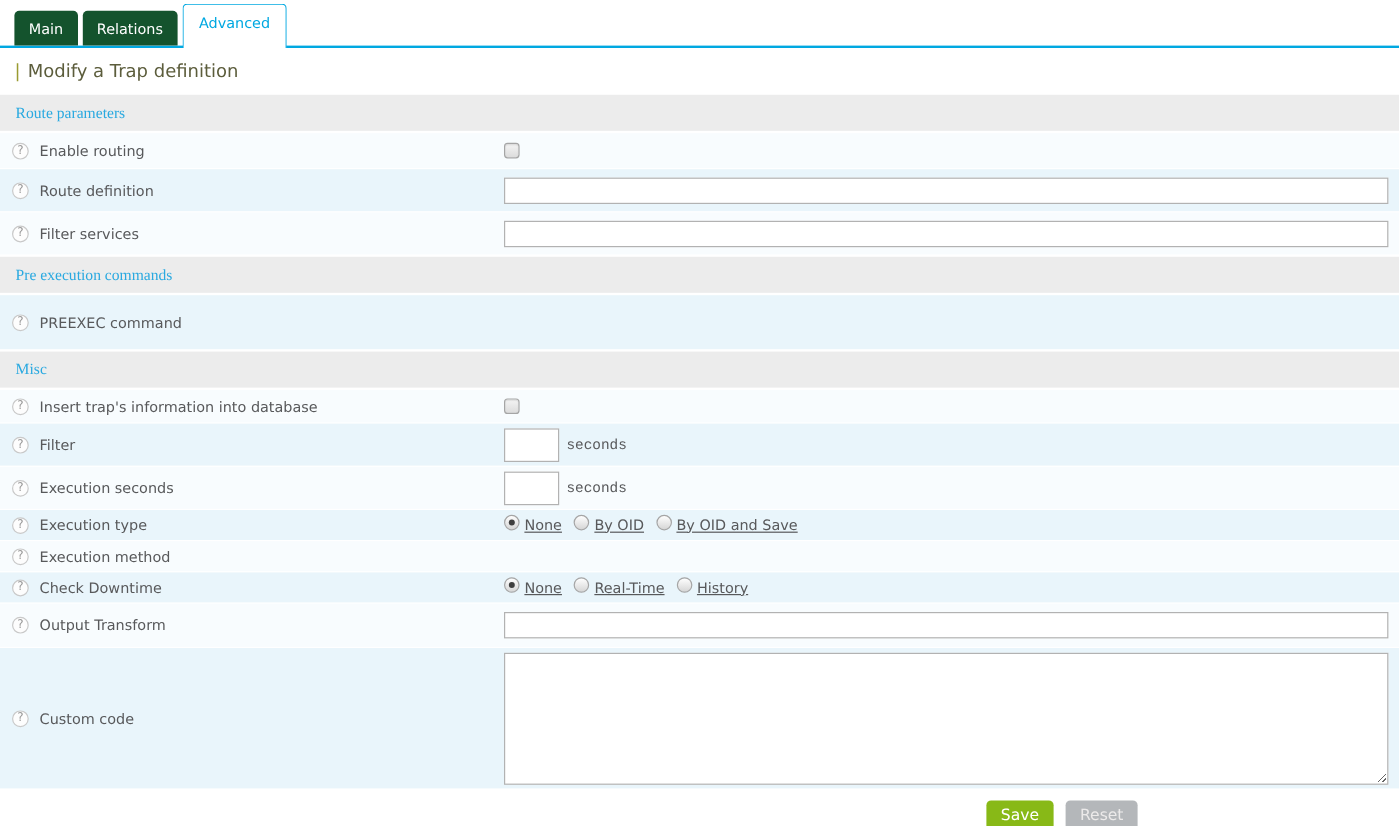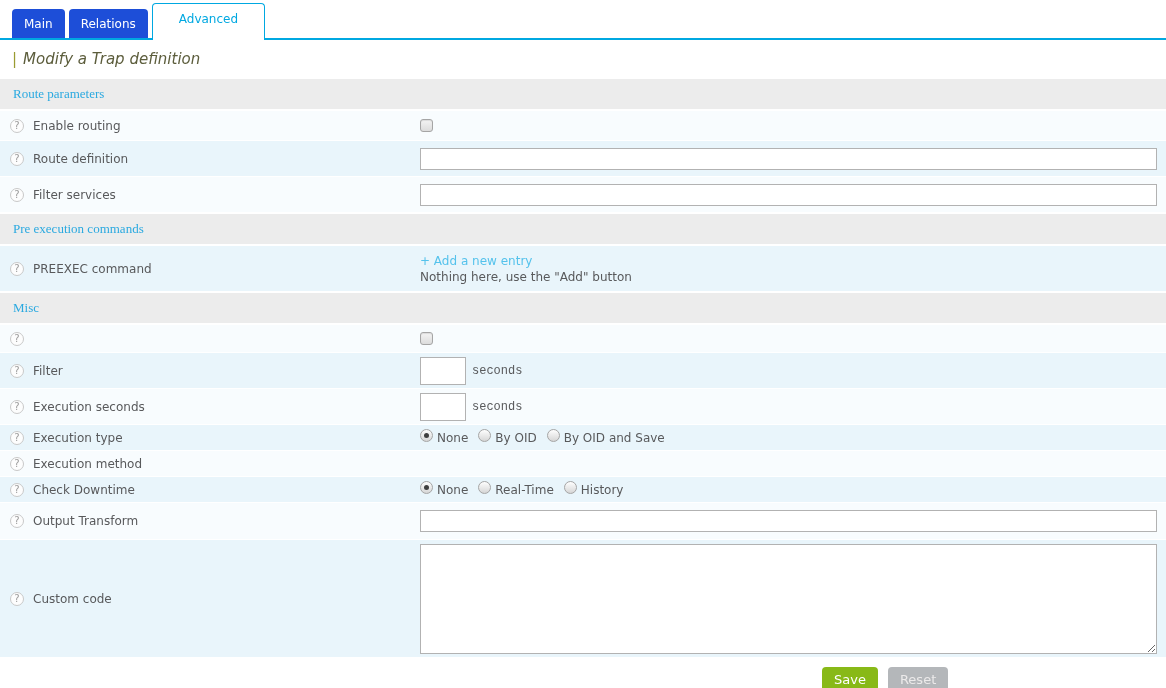--- a/index.html
+++ b/index.html
@@ -13,42 +13,41 @@
 
   
   .tabbar {
     display: flex;
     align-items: flex-end;
     gap: 4px;
     padding: 3px 0 0 12px;
     border-bottom: 2px solid #00a8e1;
   }
   .tab {
-    background: #1d4ed8;
+    background: #14532d;
     color: #fff;
     font-size: 12px;
     padding: 8px 12px 7px;
     border-radius: 4px 4px 0 0;
     cursor: pointer;
   }
   .tab.active {
     background: #fff;
     color: #00a8e1;
     border: 1px solid #00a8e1;
     border-bottom: 0;
     margin-bottom: -2px;
-    padding: 8px 26px 14px;
+    padding: 8px 13px 14px;
   }
 
   
   .page-title {
     padding: 10px 12px 9px;
     font-size: 15px;
     color: #5c5d3c;
-    font-style: italic;
   }
   .title-pipe { color: #9a9b31; margin-right: 6px; }
 
   
   .section-band {
     background: #ececec;
     color: #2aa9e0;
     font-size: 13px;
     height: 30px;
     line-height: 30px;
@@ -134,21 +133,21 @@
   }
   .checkbox {
     width: 13px; height: 13px;
     border: 1px solid #a5a5a5;
     border-radius: 3px;
     background: linear-gradient(#f4f4f4, #dcdcdc);
     box-shadow: inset 0 1px 1px rgba(0,0,0,0.10);
     cursor: pointer;
   }
   .radio-group { display: flex; align-items: center; }
-  .radio-item { display: flex; align-items: flex-start; margin-right: 10px; }
+  .radio-item { display: flex; align-items: flex-start; margin-right: 10px; text-decoration: underline; }
   .radio {
     width: 13px; height: 13px;
     border: 1px solid #a5a5a5;
     border-radius: 50%;
     background: linear-gradient(#fefefe, #d6d6d6);
     position: relative;
     margin-right: 4px;
     transform: translateY(-2px);
     cursor: pointer;
     flex: 0 0 13px;
@@ -216,31 +215,28 @@
   </div>
 </div>
 
 <div class="section-band">Pre execution commands</div>
 
 <div class="row shaded row-preexec">
   <div class="cell-label">
     <span class="help-icon">?</span>
     <span>PREEXEC command</span>
   </div>
-  <div class="cell-control">
-    <a class="add-link">+ Add a new entry</a>
-    <span class="empty-text">Nothing here, use the "Add" button</span>
-  </div>
 </div>
 
 <div class="section-band">Misc</div>
 
 <div class="row light row-checkbox-sm">
   <div class="cell-label">
     <span class="help-icon">?</span>
+    <span>Insert trap's information into database</span>
   </div>
   <div class="cell-control">
     <span class="checkbox"></span>
   </div>
 </div>
 
 <div class="row shaded row-input">
   <div class="cell-label">
     <span class="help-icon">?</span>
     <span>Filter</span>

